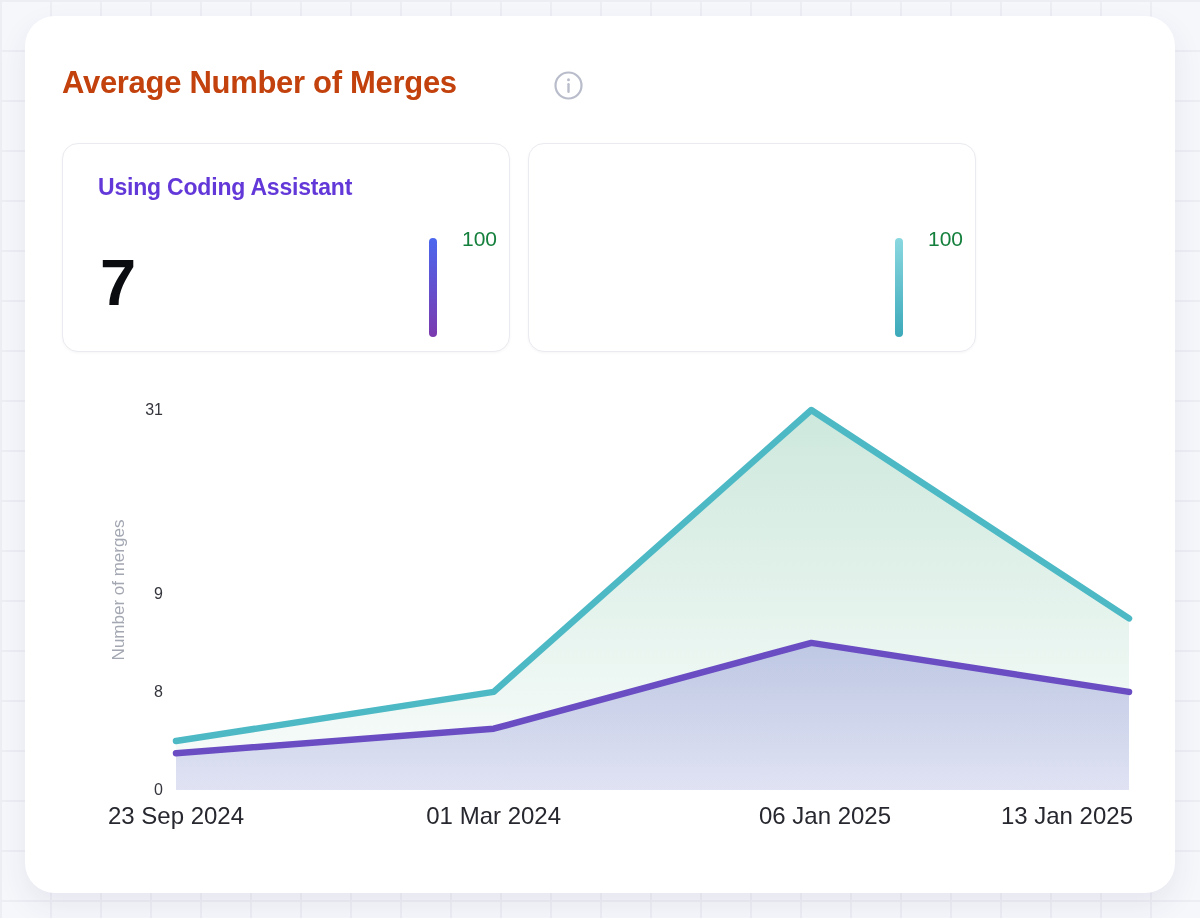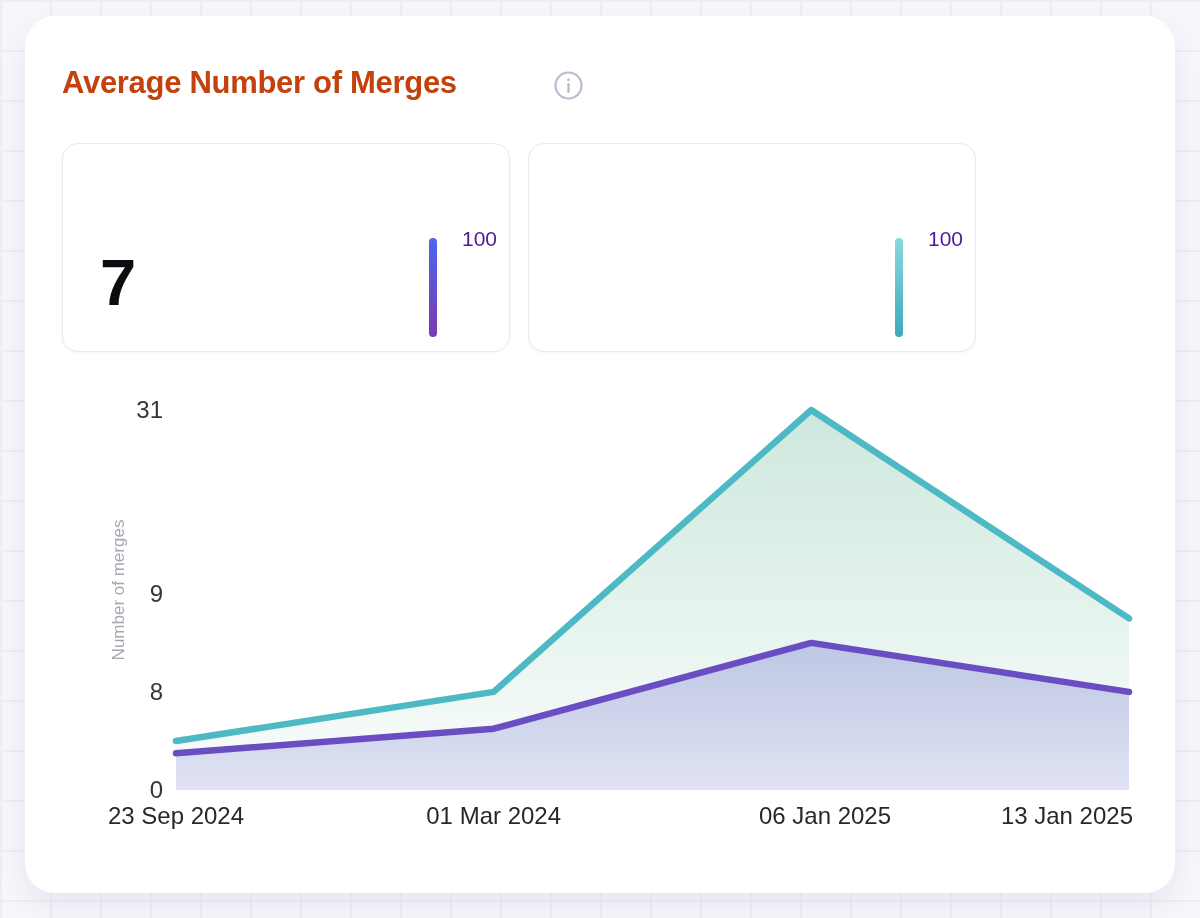--- a/index.html
+++ b/index.html
@@ -27,24 +27,24 @@
   .stat-row { position:absolute; left:37px; top:127px; display:flex; gap:18px; }
   .stat-card {
     width:448px; height:209px; background:#fff;
     border:1px solid #EAEBF0; border-radius:16px;
     box-shadow:0 1px 3px rgba(20,25,50,0.04);
     position:relative;
   }
   .stat-title { position:absolute; left:35px; top:30px; font-size:23px; font-weight:700; letter-spacing:-0.2px; white-space:nowrap; }
   .stat-value { position:absolute; left:37px; top:106px; font-size:65px; font-weight:700; line-height:1; color:#0B0C10; letter-spacing:-1px; }
   .stat-bar { position:absolute; right:72px; top:94px; width:8px; height:99px; border-radius:5px; }
-  .gauge-label { position:absolute; right:12px; top:83px; font-size:21px; color:#4c1d95; }
+  .gauge-label { position:absolute; right:12px; top:83px; font-size:21px; color:#15803d; }
   .y-tick {
     position:absolute; left:48px; width:90px; height:30px; line-height:30px;
-    text-align:right; font-size:24px; color:#35363D;
+    text-align:right; font-size:16px; color:#35363D;
   }
   .x-label { position:absolute; top:786px; font-size:24px; color:#27282F; white-space:nowrap; }
   .y-axis-title {
     position:absolute; left:-4px; top:562px; width:200px; height:24px;
     text-align:center; font-size:17px; color:#A3A7B2;
     transform:rotate(-90deg);
   }
   #plot { position:absolute; left:145px; top:384px; overflow:visible; }
 </style>
 </head>
@@ -57,20 +57,21 @@
   <span class="info-icon">
     <svg width="31" height="31" viewBox="0 0 31 31">
       <circle cx="15.5" cy="15.5" r="13" fill="none" stroke="#B9BDCB" stroke-width="2.2"></circle>
       <circle cx="15.5" cy="9.8" r="1.5" fill="#B9BDCB"></circle>
       <line x1="15.5" y1="14.2" x2="15.5" y2="21.8" stroke="#B9BDCB" stroke-width="2.4" stroke-linecap="round"></line>
     </svg>
   </span>
 
   <div class="stat-row">
     <div class="stat-card">
+      <div class="stat-title" id="stat-title-0" style="color: rgb(99, 56, 217);">Using Coding Assistant</div>
       <div class="stat-value">7</div>
       <div class="stat-bar" id="stat-bar-0" style="background: linear-gradient(rgb(75, 103, 238), rgb(123, 58, 174));"></div>
       <div class="gauge-label">100</div>
     </div>
     <div class="stat-card">
       <div class="stat-bar" id="stat-bar-1" style="background: linear-gradient(rgb(138, 216, 224), rgb(60, 169, 186));"></div>
       <div class="gauge-label">100</div>
     </div>
   </div>
 

